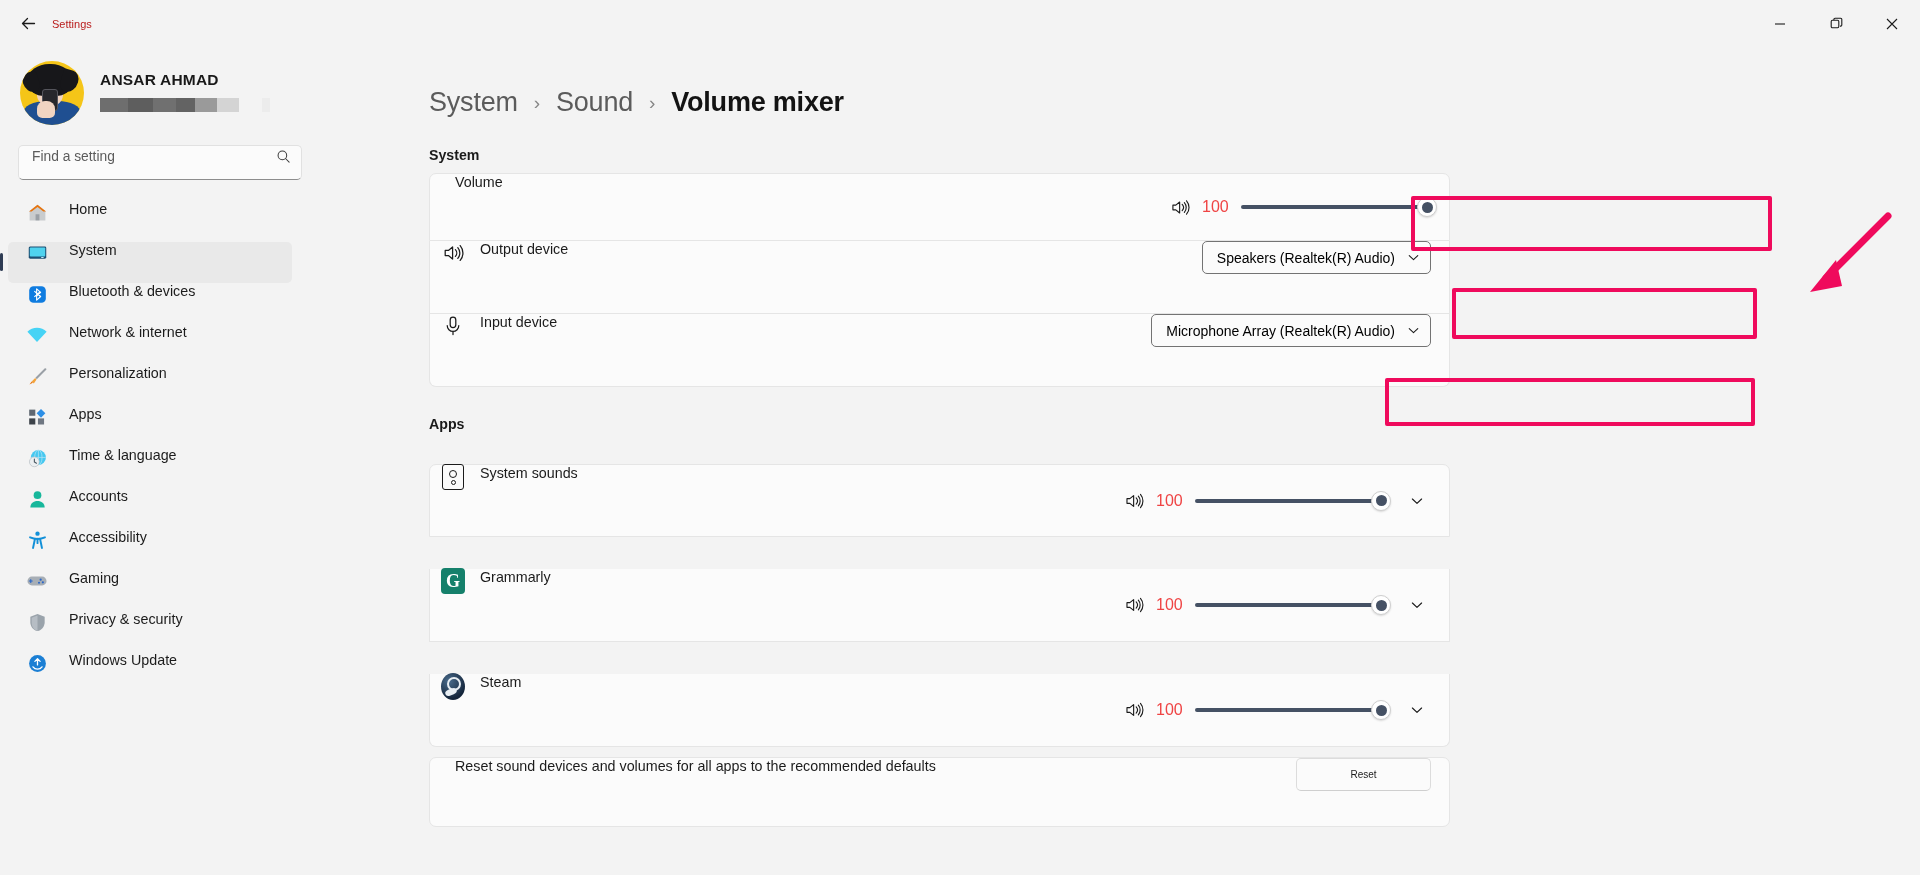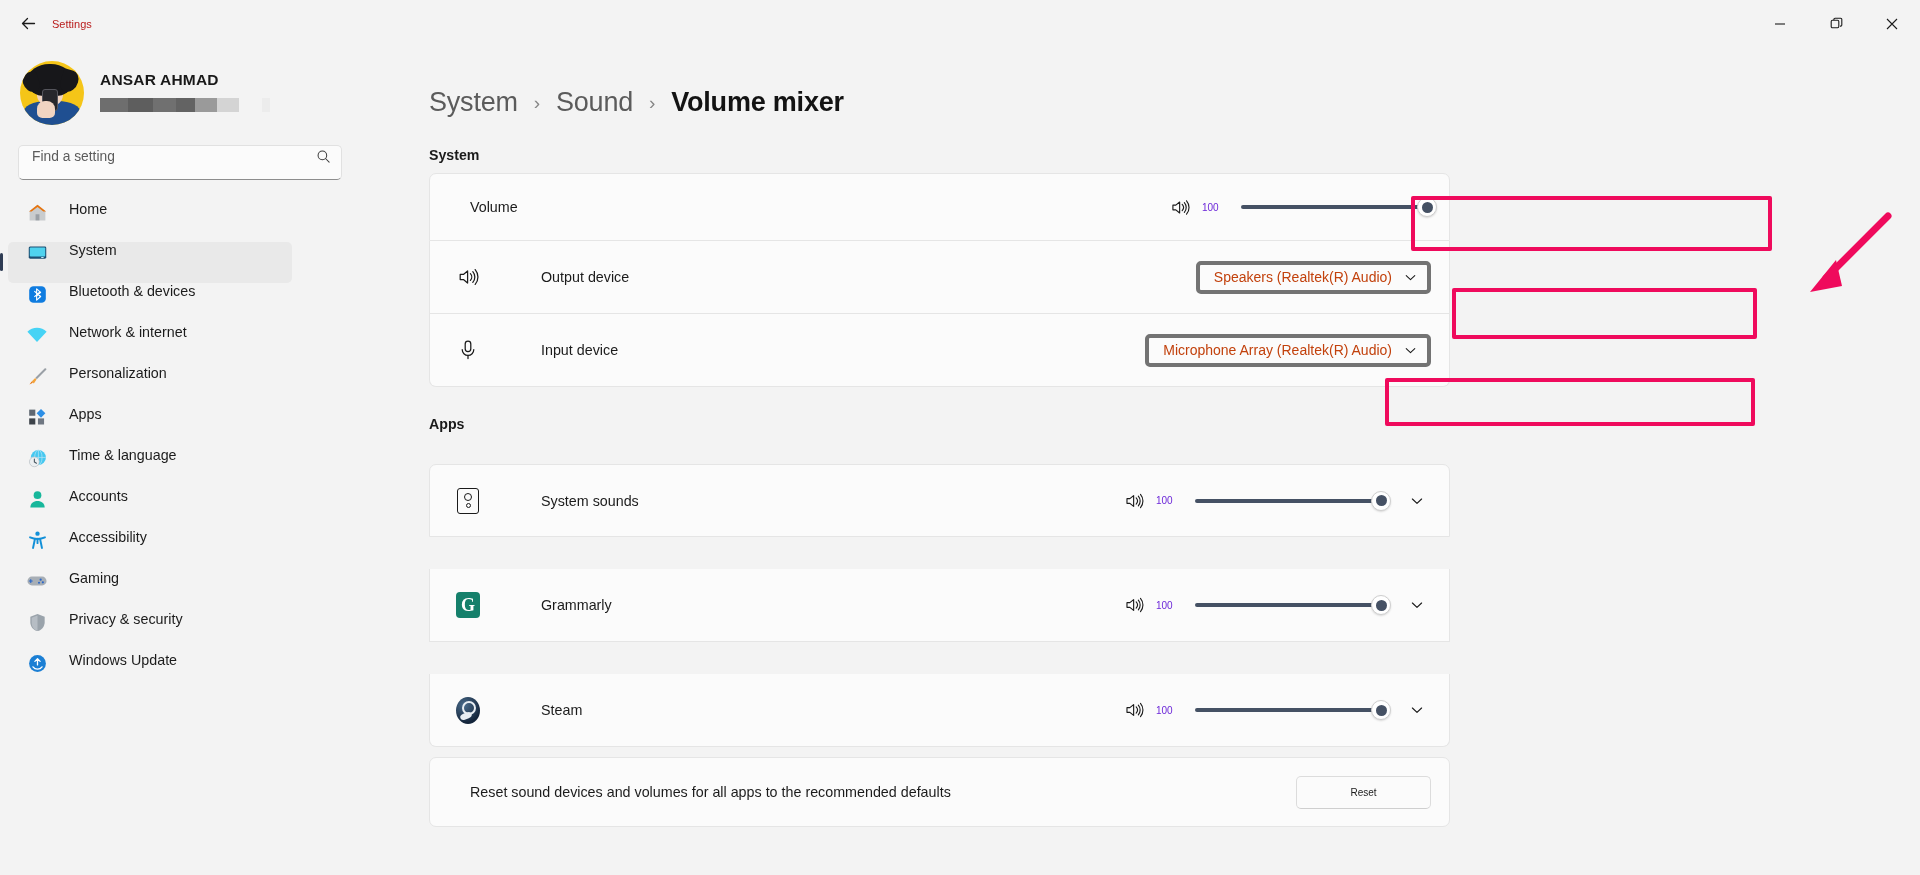--- a/index.html
+++ b/index.html
@@ -116,21 +116,21 @@
       #636363 55% 68%, #9a9a9a 68% 84%, #d4d4d4 84% 100%);
     width: 139px;
   }
   .redact2 {
     height: 14px; width: 8px; margin-left: 23px;
     background: #ececec;
   }
 
   .search-wrap { padding: 14px 0 0 18px; }
   .search-box {
-    width: 324px; height: 35px;
+    width: 284px; height: 35px;
     background: #fbfbfb;
     border: 1px solid #e1e1e1;
     border-bottom: 1.5px solid #8d8d8d;
     border-radius: 5px;
     display: flex; align-items: center;
     padding: 0 10px 12px 13px;
     cursor: text;
   }
   .search-box input {
     border: none; outline: none; background: transparent;
@@ -187,24 +187,23 @@
   .section-head {
     font-size: 14.2px; font-weight: 600;
     color: #1a1a1a;
     margin: 29px 0 10px 0;
   }
 
   .card-group { width: 1021px; }
   .card {
     background: #fbfbfb;
     border: 1px solid #e5e5e5;
-    display: flex; align-items: center;
-    padding: 0 18px 0 26px;
+    display: flex; 
+    padding: 0 18px 0 11px;
     position: relative;
-    gap: 46px;
   }
   .card + .card { border-top: none; }
   .card.single { border-radius: 7px; }
   .card.first { border-radius: 7px 7px 0 0; }
   .card.last { border-radius: 0 0 7px 7px; }
 
   .row-volume { height: 68px; }
   .row-device { height: 73px; }
   .row-app { height: 73px; margin-top: 32px; }
   .row-reset { height: 70px; }
@@ -218,21 +217,21 @@
   .row-label.indent { margin-left: 14px; }
   .spacer { flex: 1; }
 
   
   .slider-group {
     display: flex; align-items: center;
     gap: 12px;
   }
   .spk-icon { width: 20px; height: 20px; display:flex; align-items:center; justify-content:center;}
   .slider-val {
-    font-size: 10px; color: #6d28d9;
+    font-size: 16px; color: #ef4444;
     min-width: 27px; text-align: left;
   }
   .slider {
     width: 190px; height: 22px;
     display: flex; align-items: center;
     position: relative; cursor: pointer;
   }
   .slider .track {
     width: 100%; height: 4px;
     background: #455164; border-radius: 2px;
@@ -254,26 +253,26 @@
     display: flex; align-items: center; justify-content: center;
     border-radius: 4px; cursor: pointer;
     margin-left: 6px;
   }
 
   
   .dropdown {
     height: 33px;
     min-width: 205px;
     background: #fbfbfb;
-    border: 4px solid #737373;
+    border: 1px solid #737373;
     border-radius: 5px;
     display: flex; align-items: center;
     justify-content: space-between;
     padding: 0 10px 0 14px;
-    font-size: 14px; color: #c2410c;
+    font-size: 14px; color: #000000;
     cursor: pointer; gap: 12px;
   }
 
   
   .reset-btn {
     width: 135px; height: 33px;
     background: #fbfbfb;
     border: 1px solid #dcdcdc;
     border-bottom-color: #cfcfcf;
     border-radius: 5px;

